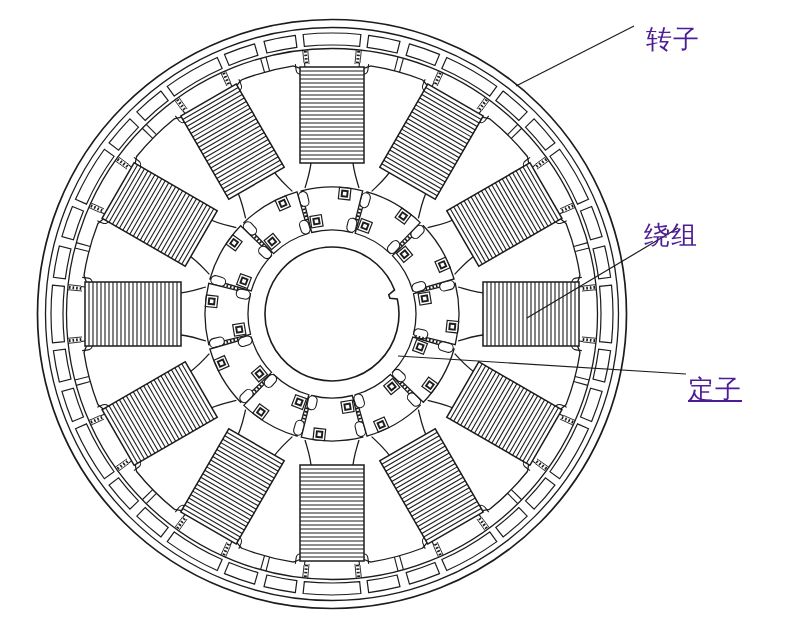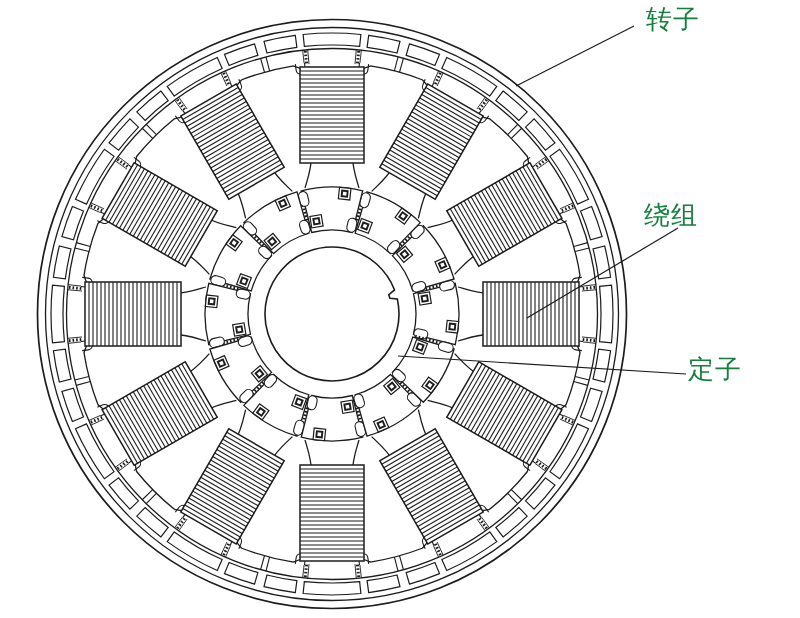--- a/index.html
+++ b/index.html
@@ -1,20 +1,20 @@
 <!DOCTYPE html>
 <html><head>
 <meta charset="utf-8">
 <style>
   html,body{margin:0;padding:0;background:#ffffff;}
   .stage{position:relative;width:800px;height:618px;background:#ffffff;overflow:hidden;
          font-family:"Liberation Serif","DejaVu Serif",serif;}
   .stage svg{position:absolute;left:0;top:0;}
-  .callout{position:absolute;font-size:26px;line-height:1.1;color:#15803d;letter-spacing:1px;
-           white-space:nowrap;font-family:"Liberation Serif","DejaVu Serif",serif;}
+  .callout{position:absolute;font-size:26px;line-height:1.1;color:#4c1d95;letter-spacing:1px;
+           white-space:nowrap;font-family:"Liberation Serif","DejaVu Serif",serif;margin-top:20px;}
 </style>
 </head>
 <body>
 
 <div class="stage">
   <svg id="diagram" width="800" height="618" viewBox="0 0 800 618">
       <circle cx="332" cy="314" r="294.5" fill="none" stroke="#1c1c1c" stroke-width="1.7"></circle>
       <circle cx="332" cy="314" r="286.5" fill="none" stroke="#1c1c1c" stroke-width="1.3"></circle>
       <g>
         <path d="M 599.58 341.65 A 269 269 0 0 0 599.58 286.35 L 611.51 285.12 A 281 281 0 0 1 611.51 342.88 Z" fill="#ffffff" stroke="#1c1c1c" stroke-width="1.2"></path>
@@ -767,14 +767,14 @@
           <rect x="118.25" y="-2.75" width="5.5" height="5.5" fill="#ffffff" stroke="#1c1c1c" stroke-width="1.9"></rect>
         </g>
       </g>
       <path d="M 397.28 298.93 A 67 67 0 1 1 394.55 289.99 L 388.8 294.66 L 389.9 298.27 Z" fill="#ffffff" stroke="#1c1c1c" stroke-width="1.6"></path>
       <line x1="634" y1="26" x2="516" y2="86" stroke="#1c1c1c" stroke-width="1.2"></line>
       <line x1="678" y1="228" x2="527" y2="318" stroke="#1c1c1c" stroke-width="1.2"></line>
       <line x1="686" y1="374" x2="398" y2="356" stroke="#1c1c1c" stroke-width="1.2"></line>
     </svg>
   <div class="callout" style="left: 646px; top: 6px;">转子</div>
   <div class="callout" style="left: 644px; top: 202px;">绕组</div>
-  <div class="callout" style="left: 688px; top: 356px;">定子</div>
+  <div class="callout" style="left: 688px; top: 356px; text-decoration: underline;">定子</div>
 </div>
 
 </body></html>

